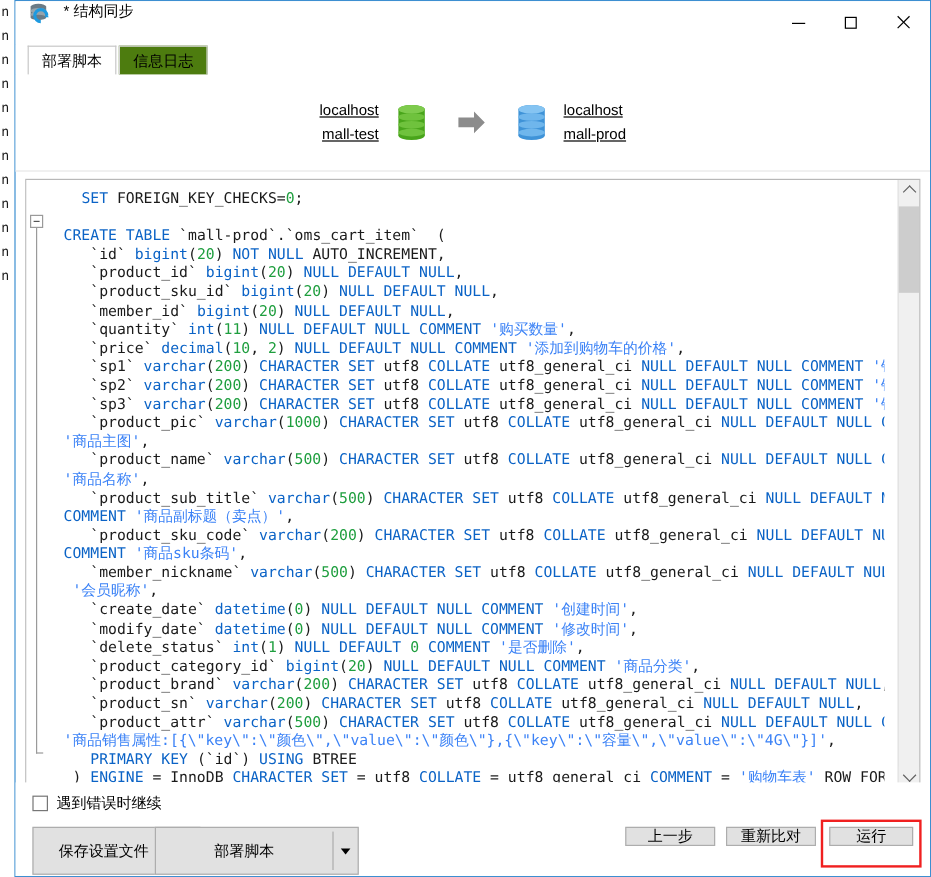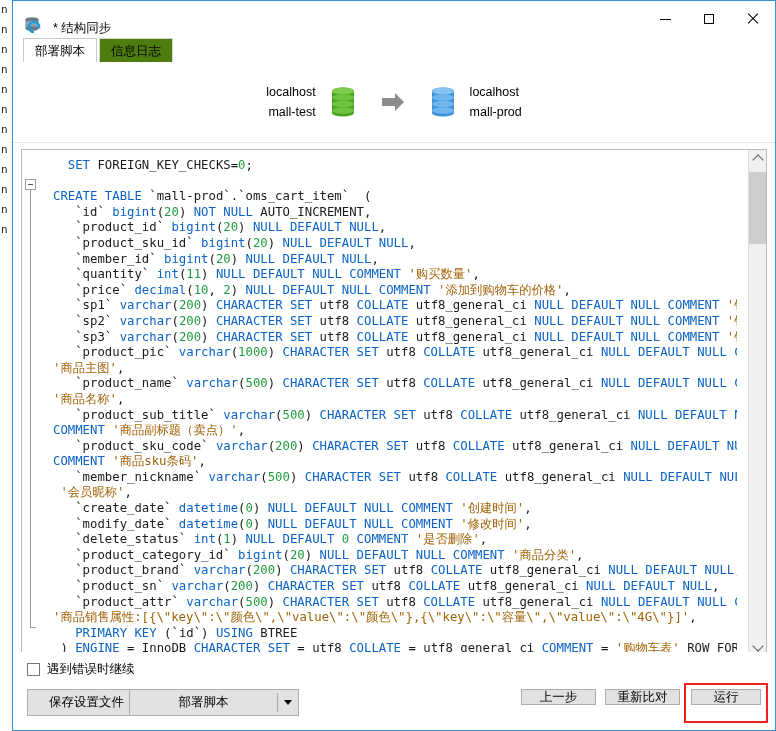--- a/index.html
+++ b/index.html
@@ -24,21 +24,21 @@
   #dialog{
     position:absolute;left:12px;top:0;width:764px;height:731px;
     background:#ffffff;
     border:1px solid #3d8fd1;
     box-sizing:border-box;
   }
 
   
   #titlebar{
     position:relative;height:36px;background:#ffffff;
-    display:flex;align-items:flex-end;
+    display:flex;align-items:flex-start;
   }
   #title-icon{
     width:22px;height:22px;margin-left:10px;position:relative;flex:none;
   }
   #title-text{
     margin-left:8px;font-size:12.5px;color:#000;
   }
   .win-btns{position:absolute;right:0;top:0;height:36px;display:flex;}
   .win-btn{
     width:44px;height:36px;display:flex;align-items:center;justify-content:center;
@@ -62,20 +62,21 @@
     height:24px;line-height:24px;padding:0 11px;font-size:12.5px;
     border:1px solid #d4d4d4;border-bottom:none;background:#4d7c0f;
     color:#000;margin-right:2px;box-sizing:border-box;
   }
   .tab.active{background:#ffffff;border-color:#c8c8c8;position:relative;z-index:2;}
 
   
   #conn-banner{
     height:80px;background:#ffffff;display:flex;align-items:center;justify-content:center;
     border-bottom:1px solid #e6e6e6;
+    text-decoration:underline;
   }
   .conn-group{display:flex;align-items:center;}
   .conn-labels{
     display:flex;flex-direction:column;font-size:12.5px;line-height:20px;color:#000;
   }
   .conn-labels.right{text-align:left;margin-left:12px;}
   .conn-labels.left{text-align:right;margin-right:12px;}
   .db-icon{width:30px;height:34px;position:relative;flex:none;}
   .arrow-mid{margin:0 20px;}
 
@@ -101,21 +102,21 @@
   #fold-foot{
     position:absolute;left:8px;top:477px;width:6px;height:1px;background:#9a9a9a;
   }
   #code{
     flex:1;padding:8px 4px 4px 2px;overflow:hidden;
     font-family:"DejaVu Sans Mono","Liberation Mono",monospace;
     font-size:12.3px;line-height:15.6px;white-space:pre;color:#1a1a1a;
   }
   .k{color:#0b63c6;}       
   .n{color:#1e9e3e;}       
-  .s{color:#a16207;}       
+  .s{color:#3b82f6;}       
   .p{color:#1a1a1a;}       
 
   
   #code-scroll{
     width:17px;flex:none;background:#f0f0f0;border-left:1px solid #e0e0e0;
     position:relative;
   }
   .sb-arrow{
     width:17px;height:17px;display:flex;align-items:center;justify-content:center;
     background:#f0f0f0;
@@ -136,21 +137,21 @@
   .checkbox{
     width:13px;height:13px;border:1px solid #767676;background:#fff;box-sizing:border-box;
     flex:none;
   }
   #chk-label{margin-left:7px;font-size:12.5px;}
 
   #btn-row{
     position:absolute;left:0;right:0;bottom:13px;height:28px;
   }
   .split-btn{
-    position:absolute;height:27px;border:1px solid #adadad;background:#e1e1e1;
+    position:absolute;height:40px;border:1px solid #adadad;background:#e1e1e1;
     box-sizing:border-box;display:flex;align-items:stretch;
   }
   .split-main{
     flex:1;display:flex;align-items:center;justify-content:center;font-size:12.5px;
   }
   .split-sep{width:1px;background:#adadad;margin:3px 0;}
   .split-arrow{
     width:20px;display:flex;align-items:center;justify-content:center;
   }
   .tri-down{

